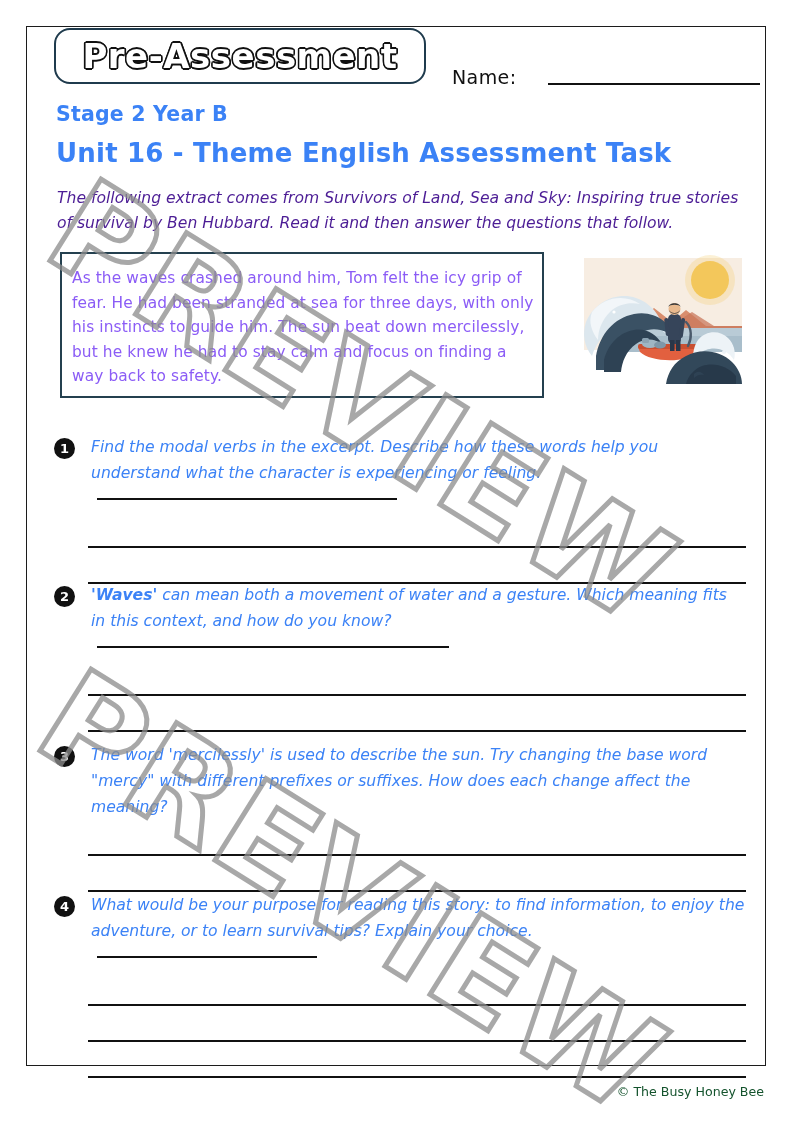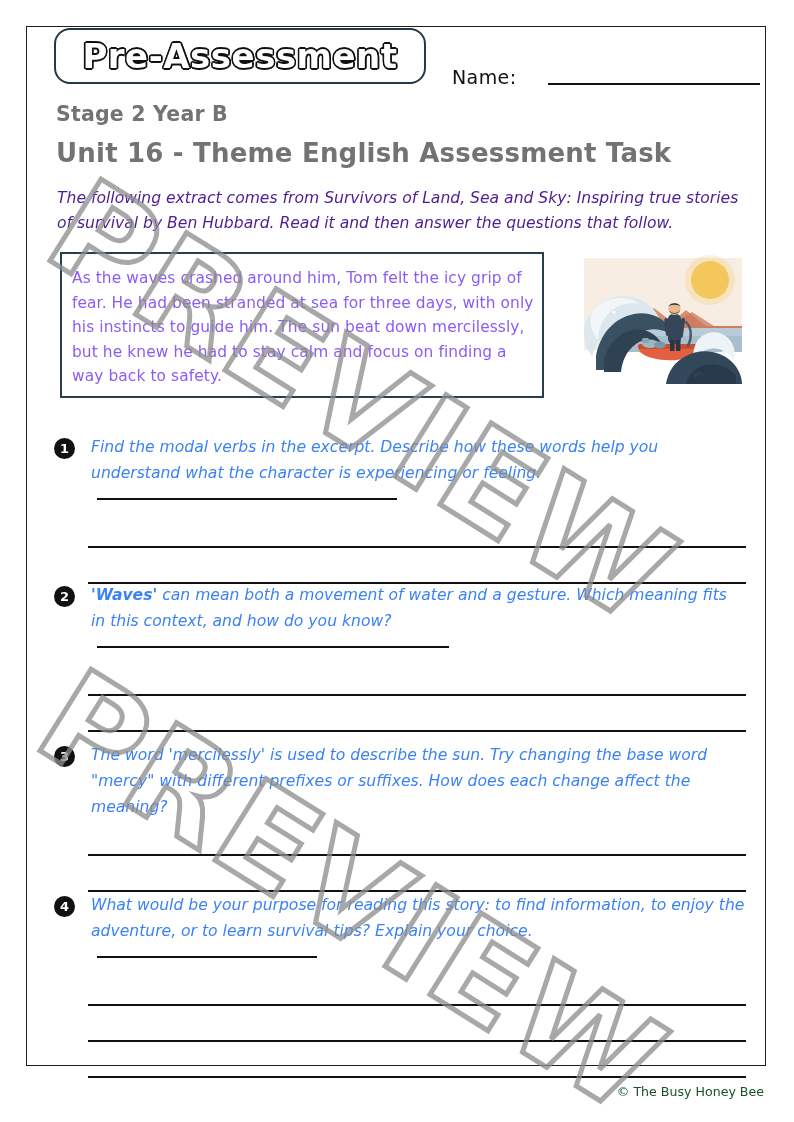--- a/index.html
+++ b/index.html
@@ -91,21 +91,21 @@
   .title-block {
     position: absolute;
     left: 56px;
     top: 104px;
     z-index: 4;
   }
   .title-line {
     font-family: "DejaVu Sans", sans-serif;
     font-weight: 700;
     font-size: 20.5px;
-    color: #737373;
+    color: #3b82f6;
     letter-spacing: 0.2px;
     line-height: 1.0;
   }
   .title-line.second { margin-top: 15px; font-size: 26px; text-align: center; }
 
   
   .intro {
     position: absolute;
     left: 57px;
     top: 186px;

